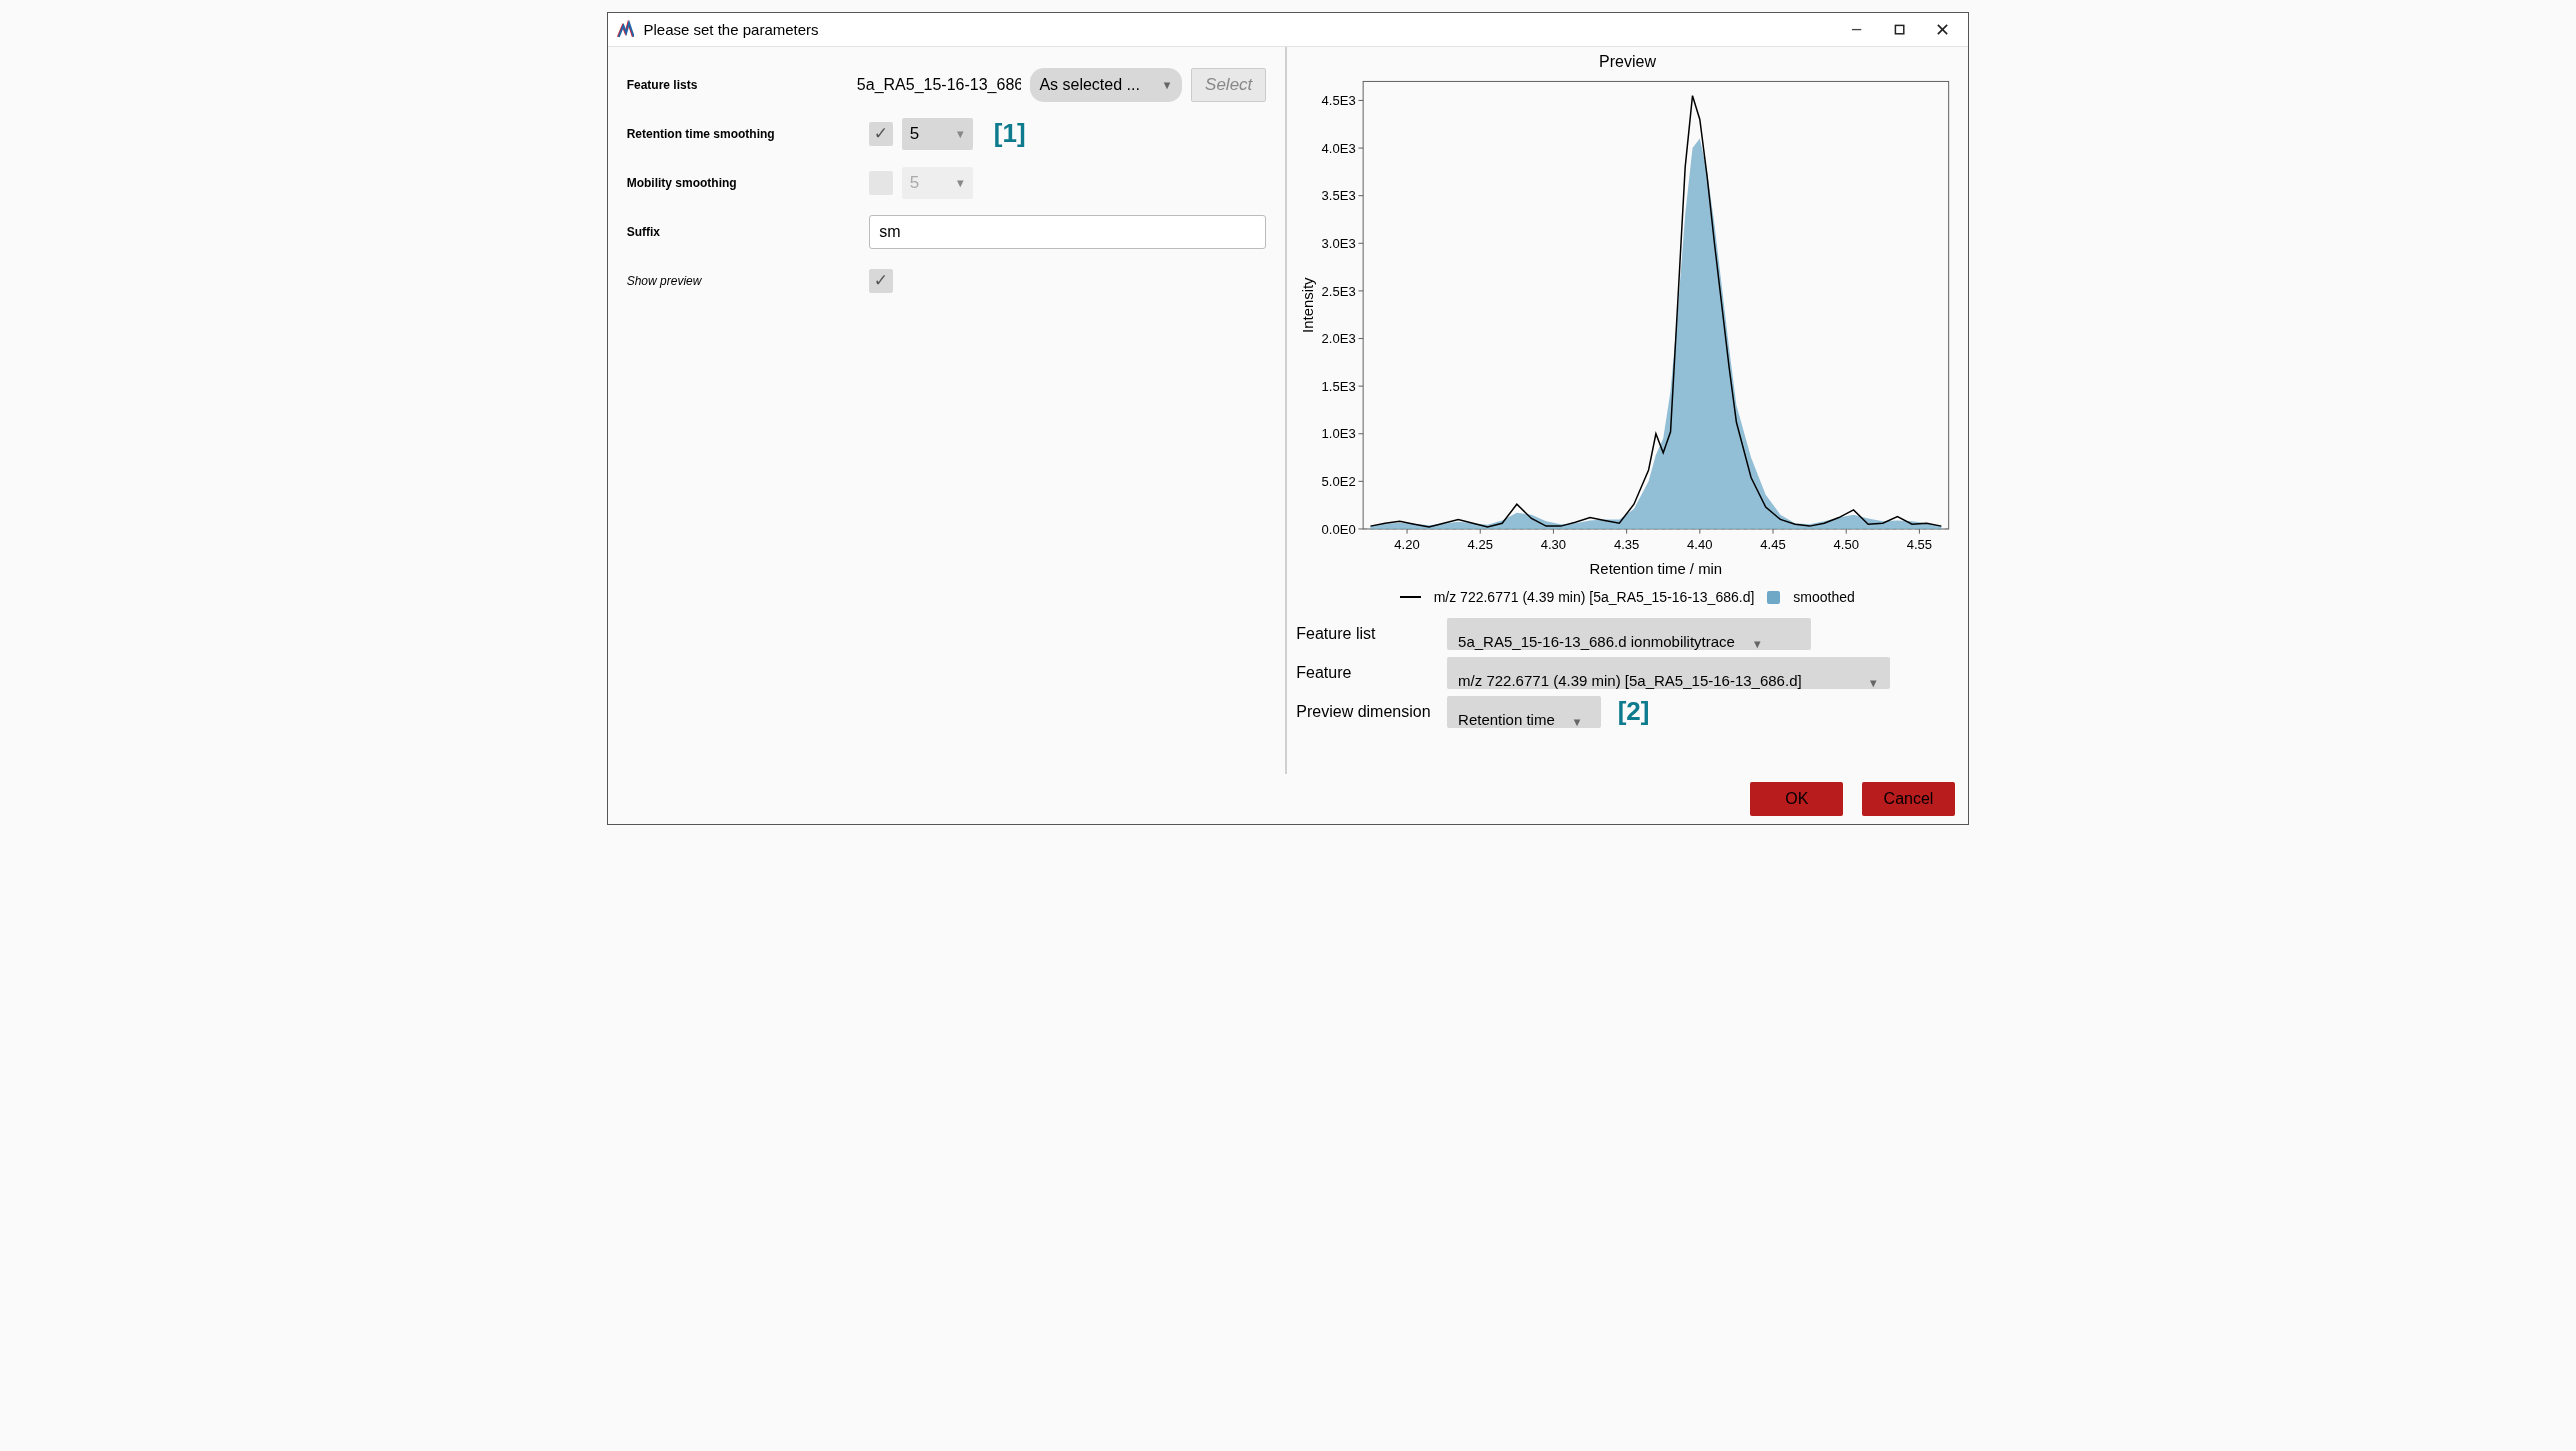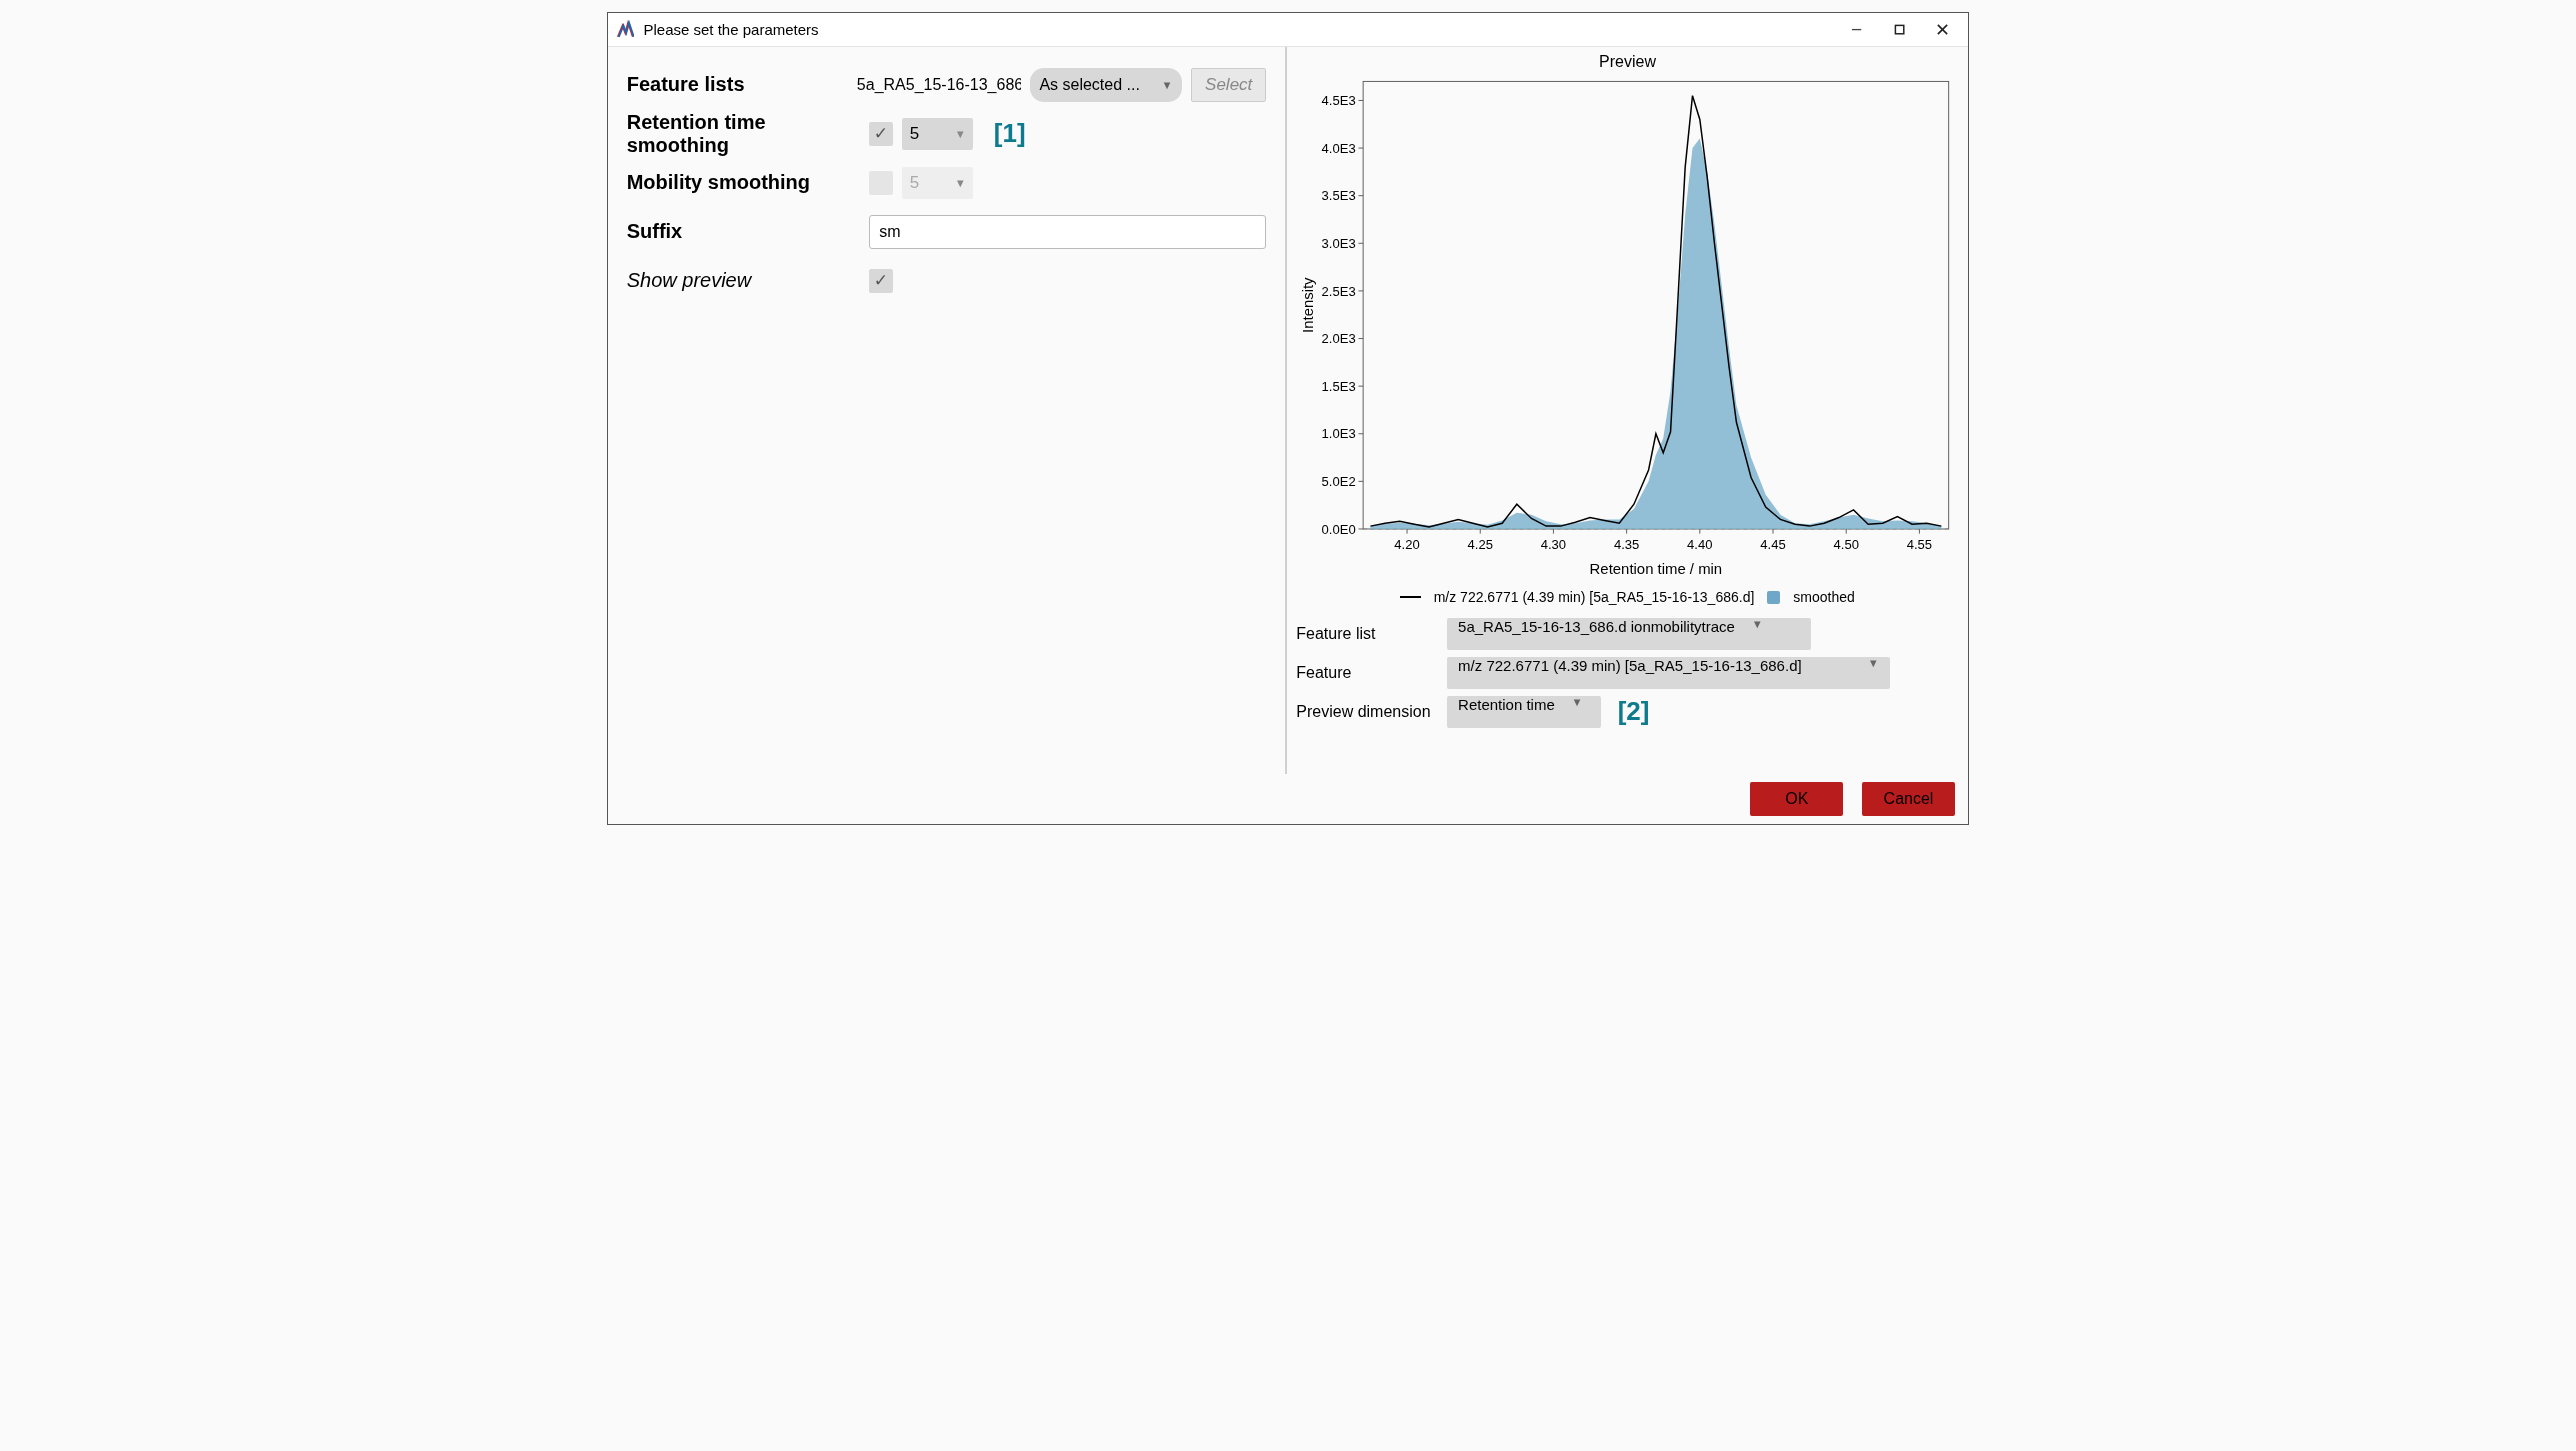--- a/index.html
+++ b/index.html
@@ -55,21 +55,21 @@
   
   .row {
     display: flex;
     align-items: center;
     min-height: 49px;
     gap: 9.3px;
   }
   .row .label {
     width: 233px;
     font-weight: 600;
-    font-size: 20px;
+    font-size: 12px;
   }
   .row .label.italic { font-style: italic; font-weight: 500; }
 
   .seltext { color: #000; font-size: 16px; }
 
   .combo {
     background: #d8d8d8;
     height: 34px;
     display: flex;
     align-items: center;
@@ -163,21 +163,21 @@
     display: flex;
     align-items: center;
     height: 39px;
     gap: 5.6px;
   }
   .preview-controls .plabel { width: 145px; font-size: 16px; }
   .pcombo {
     background: #d8d8d8;
     height: 32px;
     display: flex;
-    align-items: flex-start;
+    align-items: flex-end;
     padding: 0 11.2px;
     font-size: 15px;
     border-radius: 1.9px;
     gap: 9.3px;
   }
   .pcombo .caret { margin-left: 7.5px; font-size: 11.2px; color: #666; }
 
   
   .footer {
     height: 50px;

